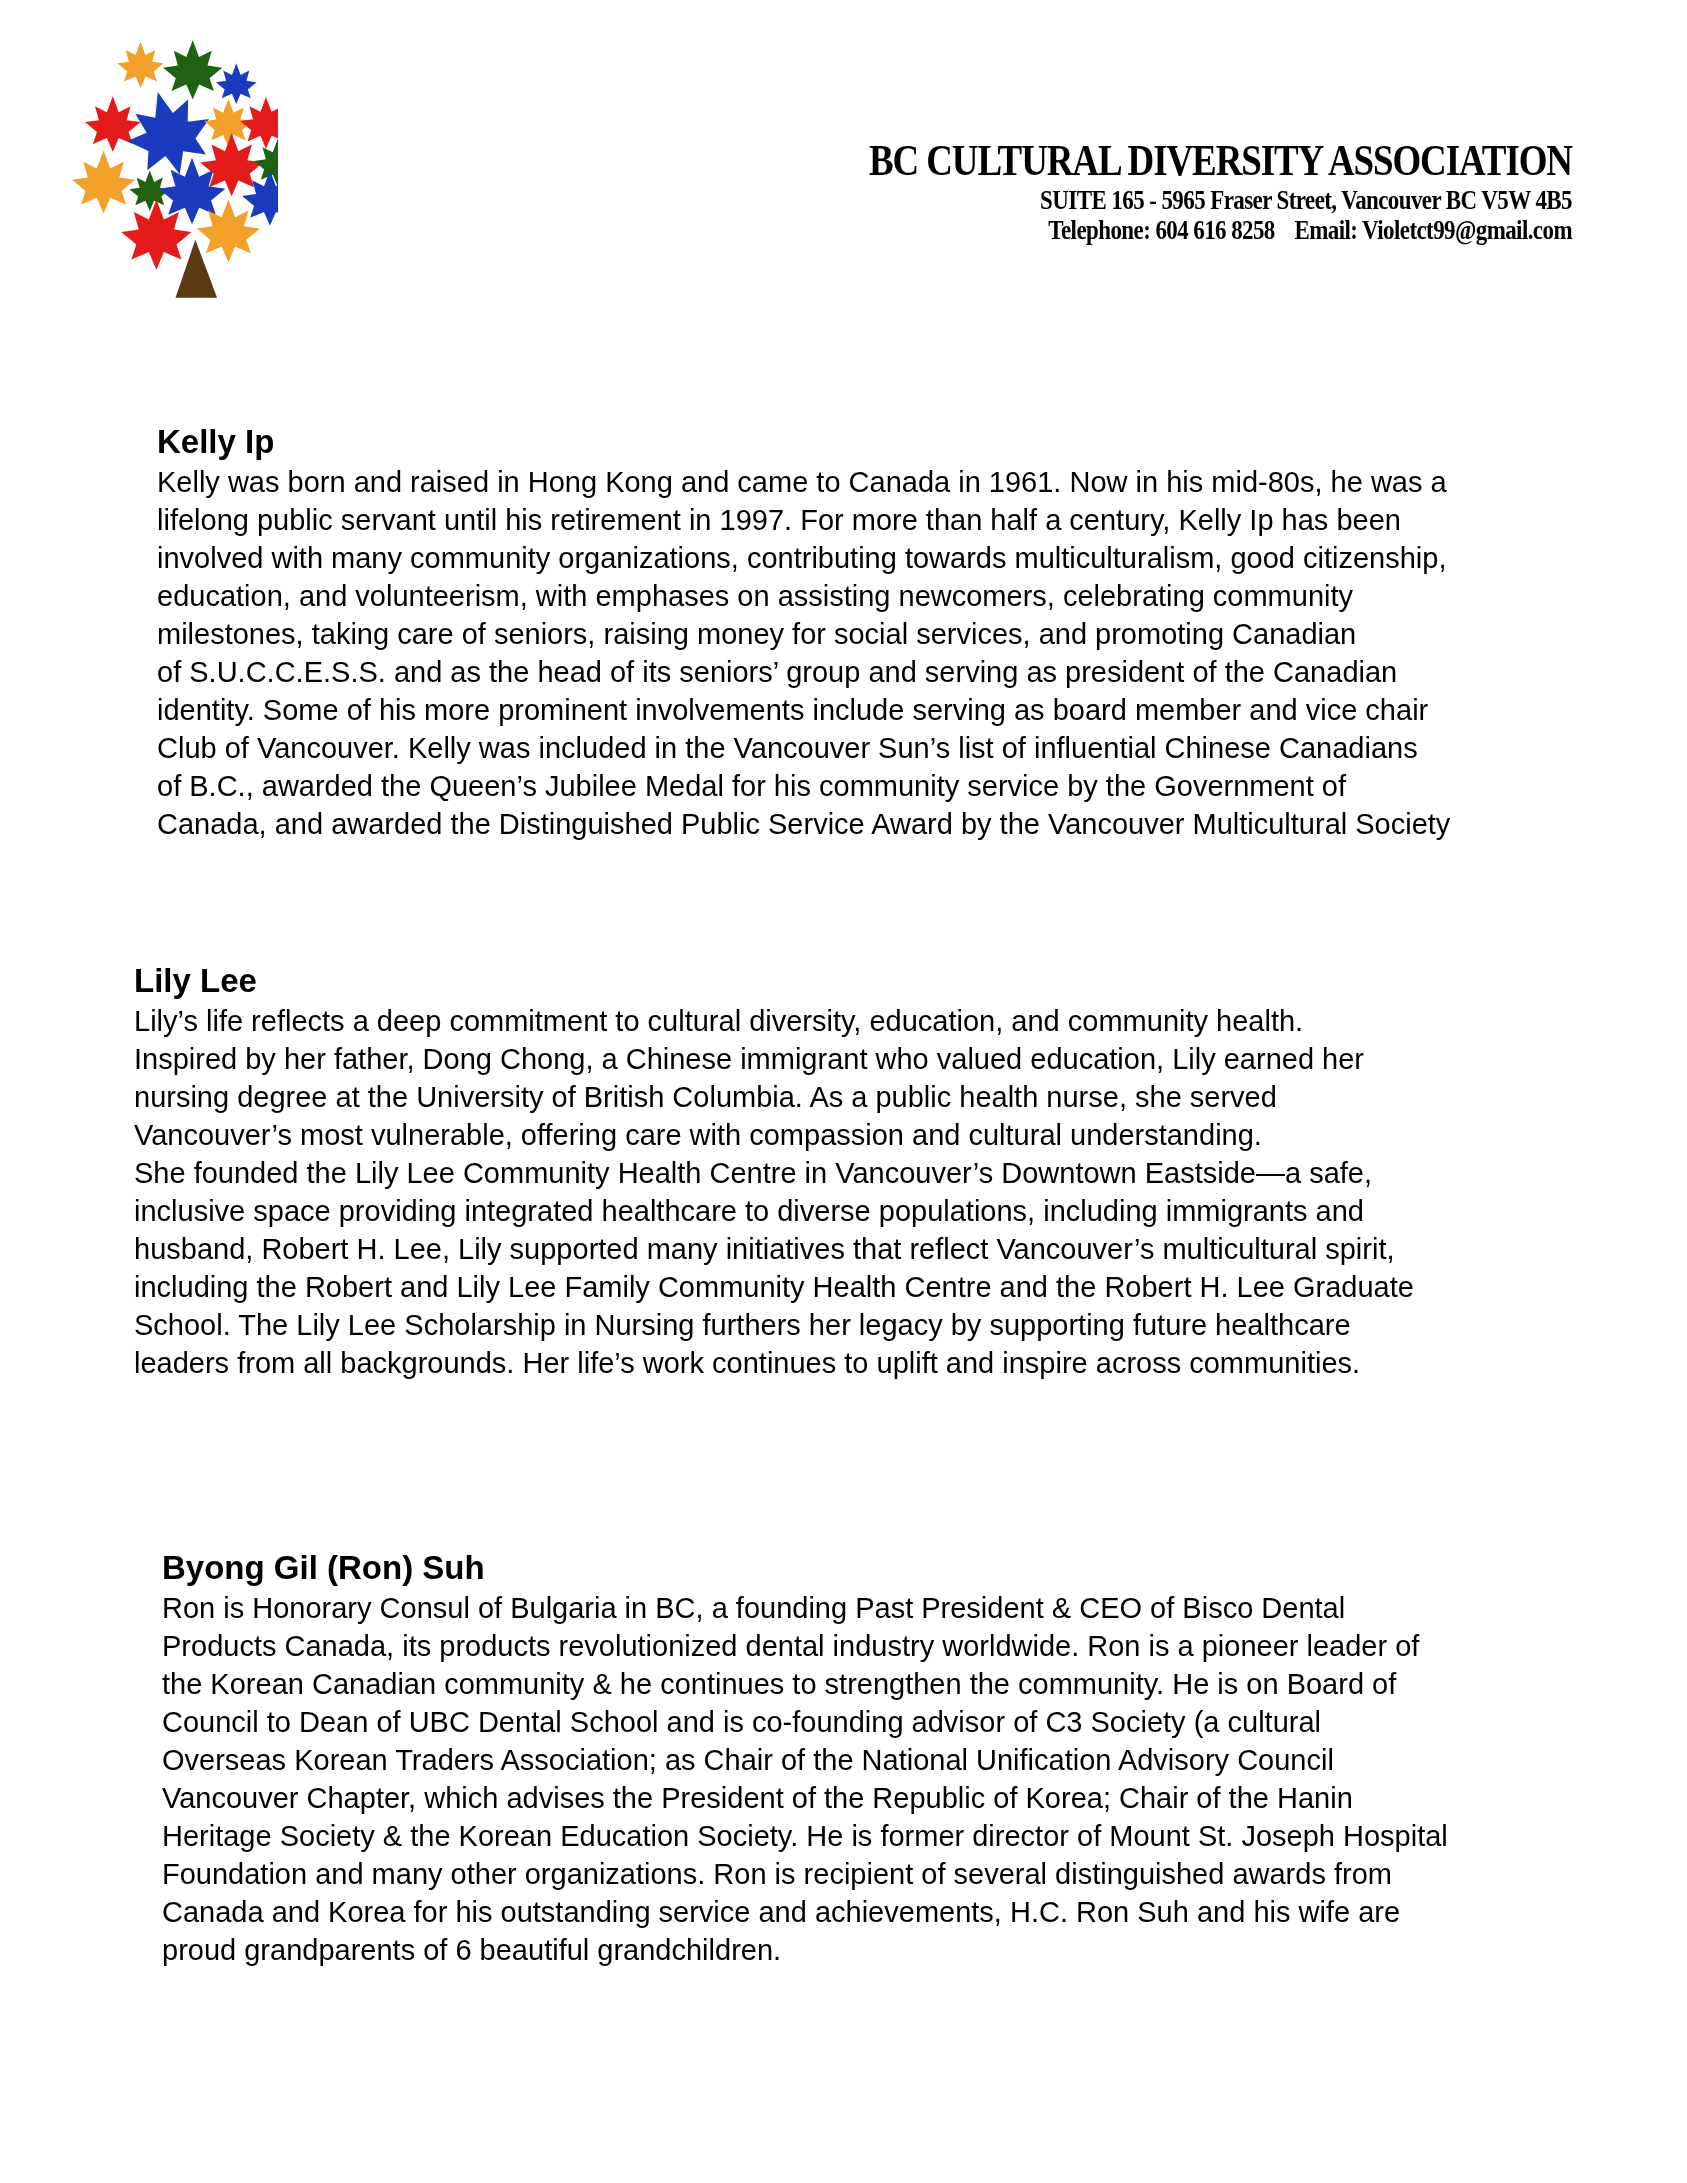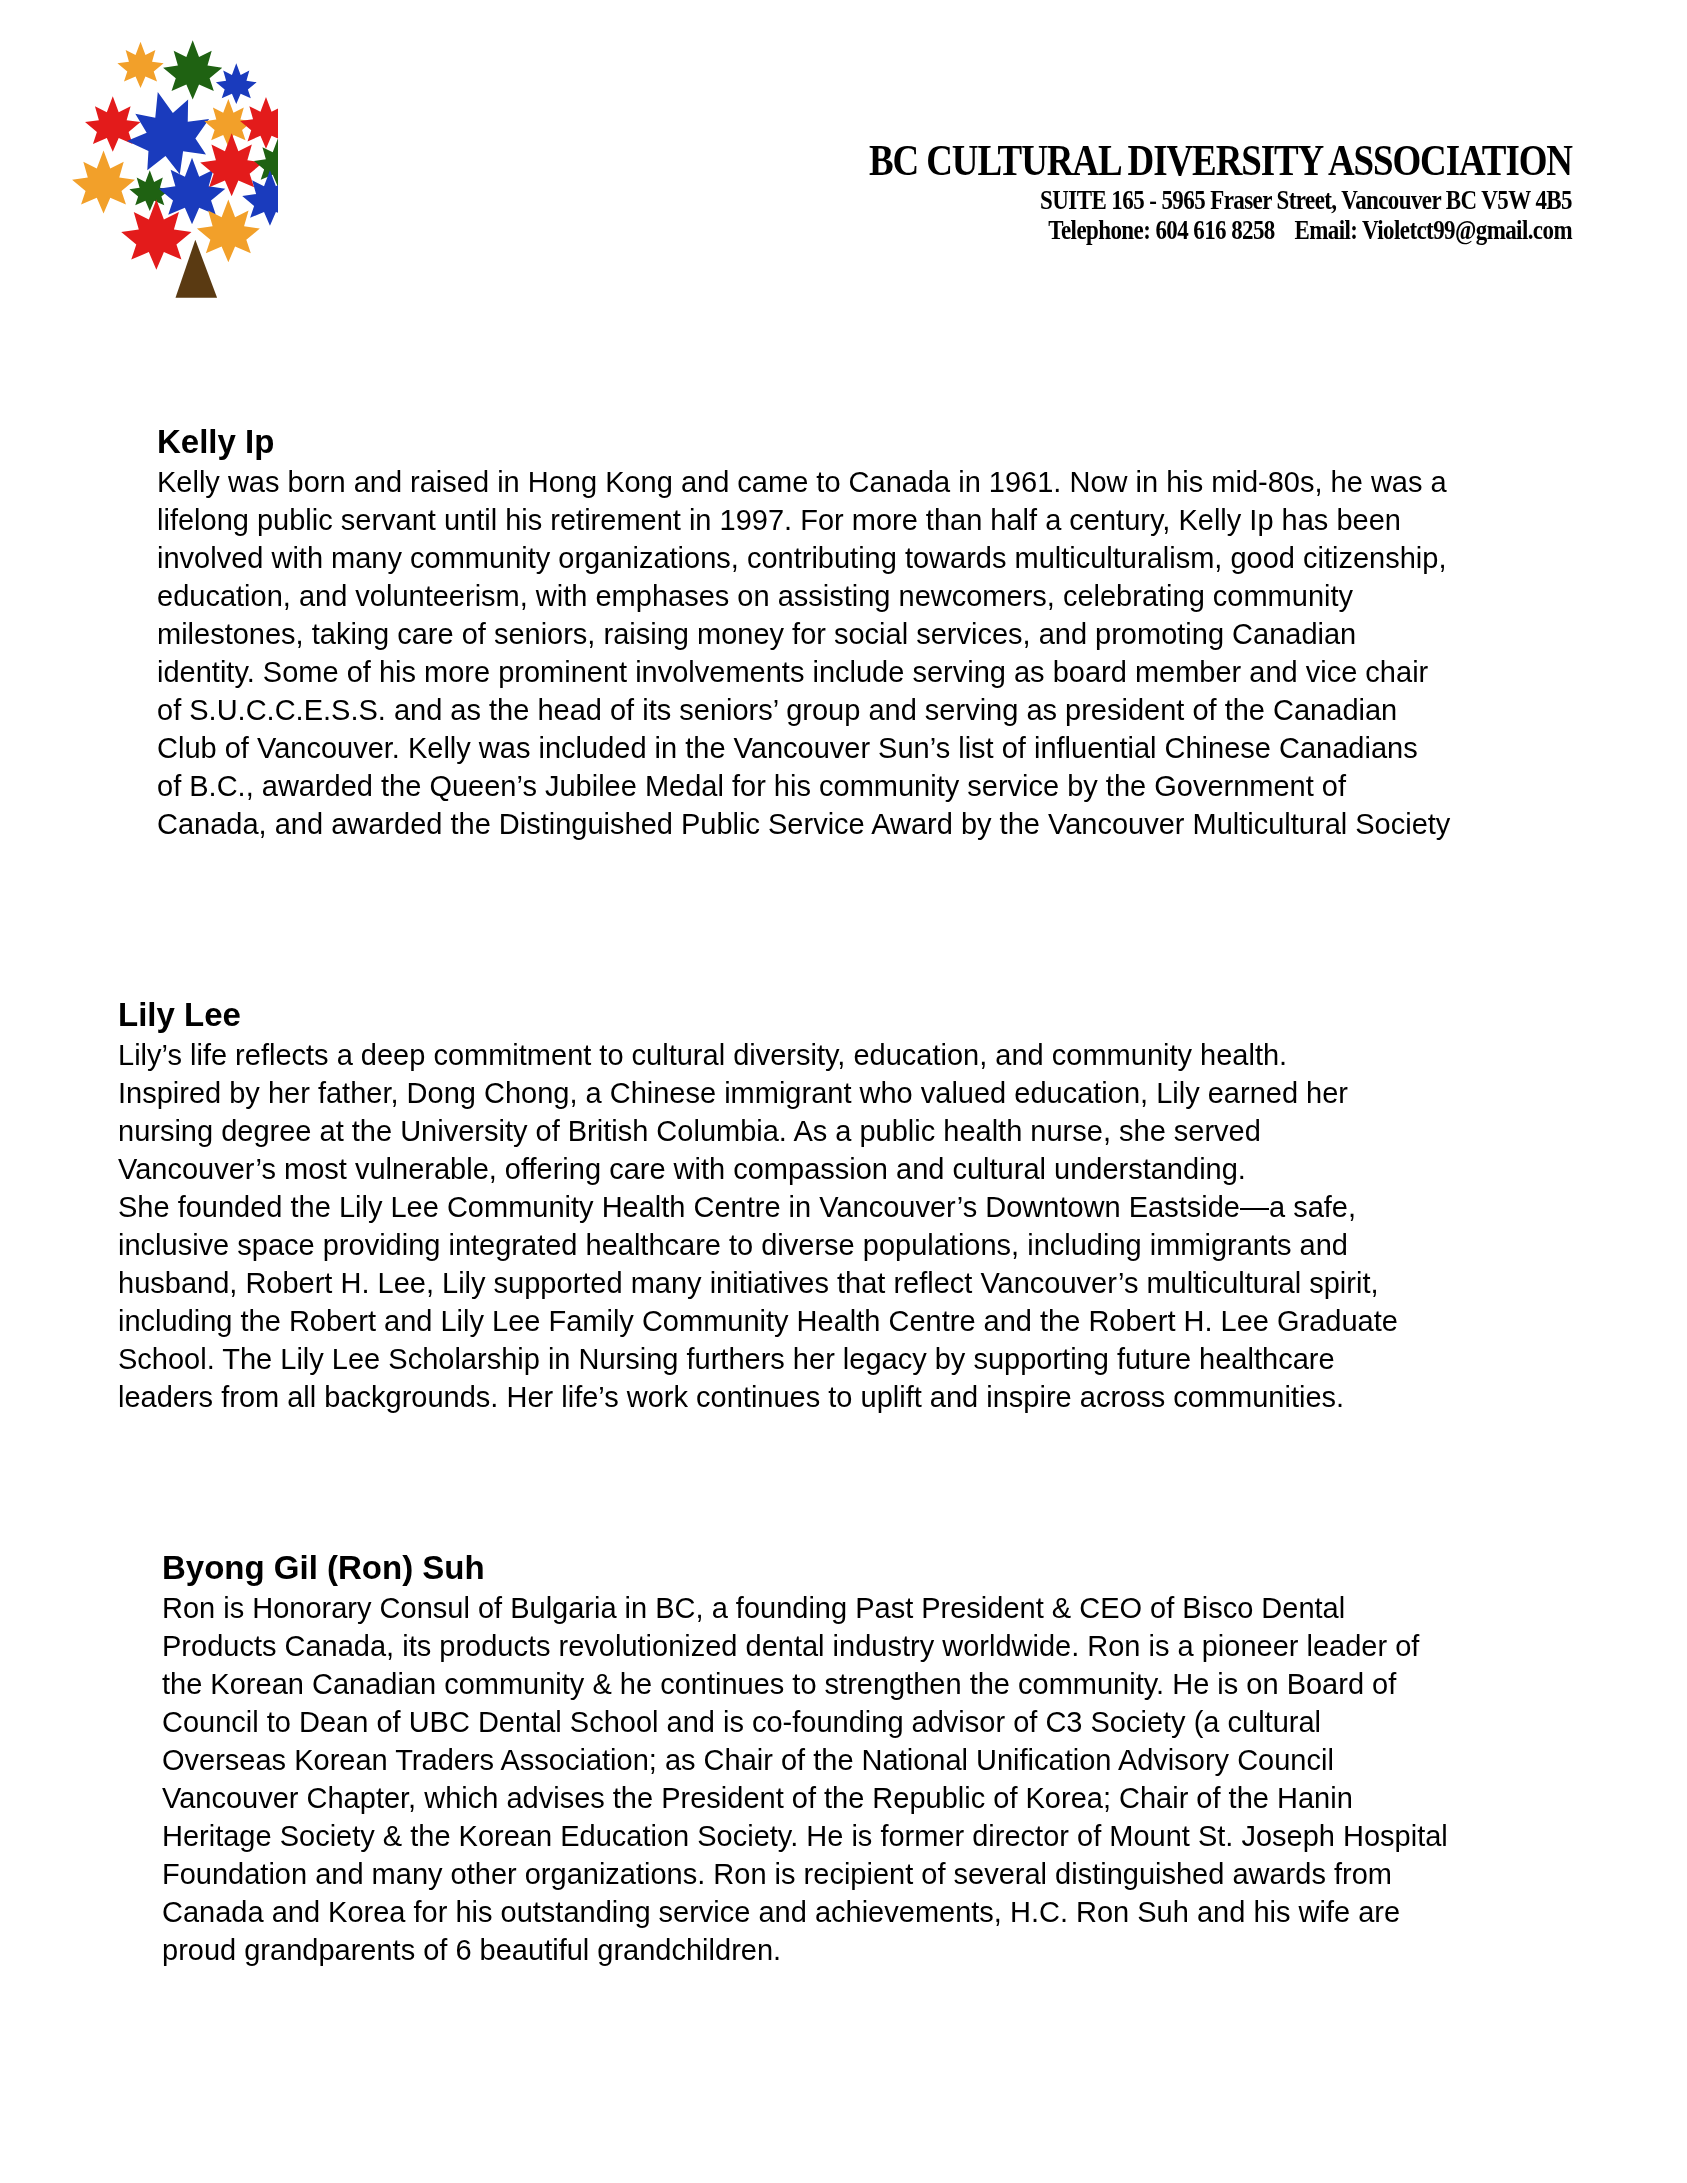--- a/index.html
+++ b/index.html
@@ -62,29 +62,29 @@
 </div>
 
 <section class="bio" style="top:422px;margin-left:39px;">
   <div class="bio-name">Kelly Ip</div>
   <div class="bio-text">
     <span class="ln">Kelly was born and raised in Hong Kong and came to Canada in 1961. Now in his mid-80s, he was a</span>
     <span class="ln">lifelong public servant until his retirement in 1997. For more than half a century, Kelly Ip has been</span>
     <span class="ln">involved with many community organizations, contributing towards multiculturalism, good citizenship,</span>
     <span class="ln">education, and volunteerism, with emphases on assisting newcomers, celebrating community</span>
     <span class="ln">milestones, taking care of seniors, raising money for social services, and promoting Canadian</span>
+    <span class="ln">of S.U.C.C.E.S.S. and as the head of its seniors’ group and serving as president of the Canadian</span>
     <span class="ln">identity. Some of his more prominent involvements include serving as board member and vice chair</span>
-    <span class="ln">of S.U.C.C.E.S.S. and as the head of its seniors’ group and serving as president of the Canadian</span>
     <span class="ln">Club of Vancouver.  Kelly was included in the Vancouver Sun’s list of influential Chinese Canadians</span>
     <span class="ln">of B.C., awarded the Queen’s Jubilee Medal for his community service by the Government of</span>
     <span class="ln">Canada, and awarded the Distinguished Public Service Award by the Vancouver Multicultural Society</span>
   </div>
 </section>
 
-<section class="bio" style="top:995px;">
+<section class="bio" style="top:961px;margin-left:16px;">
   <div class="bio-name">Lily Lee</div>
   <div class="bio-text">
     <span class="ln">Lily’s life reflects a deep commitment to cultural diversity, education, and community health.</span>
     <span class="ln">Inspired by her father, Dong Chong, a Chinese immigrant who valued education, Lily earned her</span>
     <span class="ln">nursing degree at the University of British Columbia. As a public health nurse, she served</span>
     <span class="ln">Vancouver’s most vulnerable, offering care with compassion and cultural understanding.</span>
     <span class="ln">She founded the Lily Lee Community Health Centre in Vancouver’s Downtown Eastside—a safe,</span>
     <span class="ln">inclusive space providing integrated healthcare to diverse populations, including immigrants and</span>
     <span class="ln">husband, Robert H. Lee, Lily supported many initiatives that reflect Vancouver’s multicultural spirit,</span>
     <span class="ln">including the Robert and Lily Lee Family Community Health Centre and the Robert H. Lee Graduate</span>

